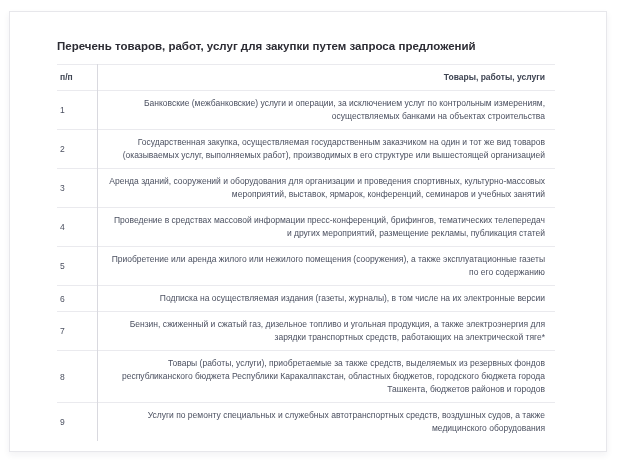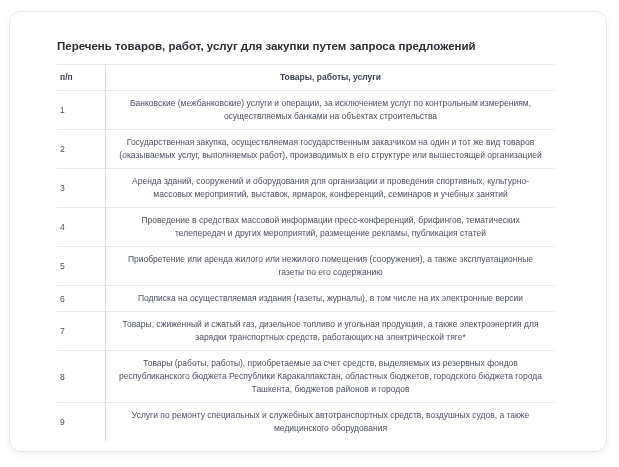--- a/index.html
+++ b/index.html
@@ -12,21 +12,21 @@
   }
   .card {
     position: absolute;
     left: 9px;
     top: 11px;
     width: 598px;
     height: 441px;
     box-sizing: border-box;
     background: #ffffff;
     border: 1px solid #e7e7eb;
-    border-radius: 12px;
+    border-radius: 0;
     box-shadow: 0 3px 7px rgba(30, 30, 60, 0.06);
     padding: 27px 51px 0 47px;
     overflow: hidden;
   }
   .page-title {
     margin: 0 0 11px 0;
     font-size: 11.5px;
     line-height: 14px;
     font-weight: 700;
     color: #2c2c34;
@@ -43,24 +43,24 @@
     border-bottom: 1px solid #eaeaee;
   }
   table.list tbody tr:last-child {
     border-bottom: none;
   }
   th.col-num, td.cell-num {
     width: 33px;
     border-right: 1px solid #d9d9df;
     text-align: left;
     vertical-align: middle;
-    padding: 6px 12px 6px 3px;
+    padding: 6px 4px 6px 3px;
   }
   th.col-desc, td.cell-desc {
-    text-align: center;
+    text-align: right;
     vertical-align: middle;
     padding: 6px 10px;
     line-height: 13px;
   }
   thead th {
     font-weight: 700;
     color: #3e4452;
     font-size: 8.5px;
     padding-top: 7px;
     padding-bottom: 7px;
@@ -109,26 +109,26 @@
     <td class="cell-desc">Приобретение или аренда жилого или нежилого помещения (сооружения), а также эксплуатационные газеты по его содержанию</td>
   </tr>
 
   <tr>
     <td class="cell-num">6</td>
     <td class="cell-desc">Подписка на осуществляемая издания (газеты, журналы), в том числе на их электронные версии</td>
   </tr>
 
   <tr>
     <td class="cell-num">7</td>
-    <td class="cell-desc">Товары, сжиженный и сжатый газ, дизельное топливо и угольная продукция, а также электроэнергия для зарядки транспортных средств, работающих на электрической тяге*</td>
+    <td class="cell-desc">Бензин, сжиженный и сжатый газ, дизельное топливо и угольная продукция, а также электроэнергия для зарядки транспортных средств, работающих на электрической тяге*</td>
   </tr>
 
   <tr>
     <td class="cell-num">8</td>
-    <td class="cell-desc">Товары (работы, работы), приобретаемые за счет средств, выделяемых из резервных фондов республиканского бюджета Республики Каракалпакстан, областных бюджетов, городского бюджета города Ташкента, бюджетов районов и городов</td>
+    <td class="cell-desc">Товары (работы, услуги), приобретаемые за также средств, выделяемых из резервных фондов республиканского бюджета Республики Каракалпакстан, областных бюджетов, городского бюджета города Ташкента, бюджетов районов и городов</td>
   </tr>
 
   <tr>
     <td class="cell-num">9</td>
     <td class="cell-desc">Услуги по ремонту специальных и служебных автотранспортных средств, воздушных судов, а также медицинского оборудования</td>
   </tr>
 </tbody>
   </table>
 </div>
 

